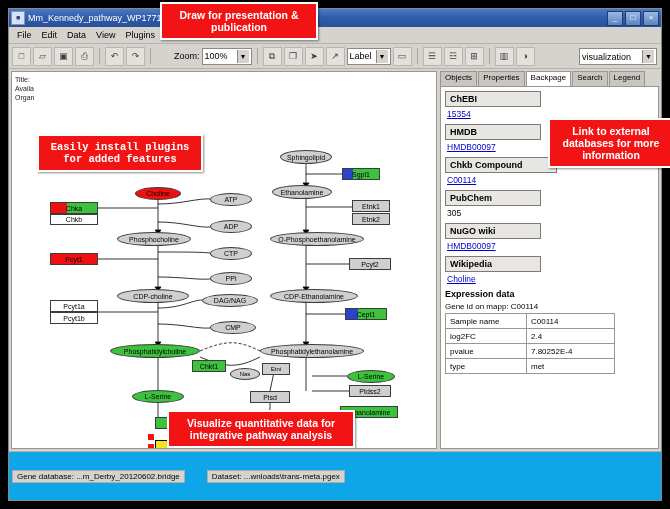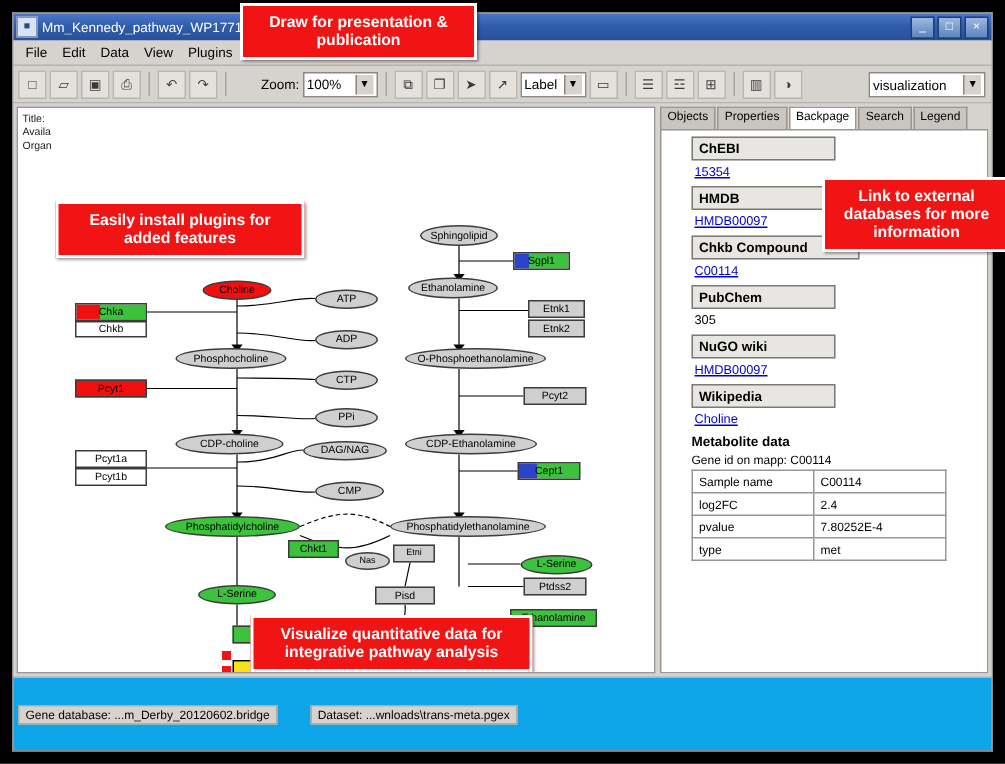--- a/index.html
+++ b/index.html
@@ -201,21 +201,21 @@
   }
   .rtab.active {
     background: #fff;
     font-weight: normal;
   }
   .rpanel {
     flex: 1;
     background: #fff;
     border: 1px solid #9a9691;
     overflow: hidden;
-    padding: 4px 4px 0 20px;
+    padding: 4px 4px 0 4px;
     font-size: 9px;
     position: relative;
   }
   .sect-head {
     border: 1px solid #7d7a75;
     background: #e8e6e2;
     font-weight: bold;
     font-size: 9px;
     padding: 2px 4px;
     margin-bottom: 2px;
@@ -461,21 +461,21 @@
             <rect x="34" y="0" width="6" height="6"></rect>
             <rect x="70" y="0" width="6" height="6"></rect>
           <rect x="0" y="10" width="6" height="6"></rect>
             <rect x="70" y="10" width="6" height="6"></rect>
           <rect x="0" y="21" width="6" height="6"></rect>
             <rect x="34" y="21" width="6" height="6"></rect>
             <rect x="70" y="21" width="6" height="6"></rect>
         </g>
       </svg>
 
-      <div class="callout" style="left:25px;top:62px;width:148px;">Easily install plugins for added features</div>
+      <div class="callout" style="left:25px;top:62px;width:148px;font-family:Liberation Mono, monospace;">Easily install plugins for added features</div>
       <div class="callout" style="left:155px;top:338px;width:170px;">Visualize quantitative data  for integrative pathway analysis</div>
       <div class="callout-share" style="left:14px;top:400px;width:270px;">Share on Wikipathways.org</div>
     </div>
 
     <div class="right-pane">
       <div class="rtabs">
         <div class="rtab">Objects</div>
         <div class="rtab">Properties</div>
         <div class="rtab active">Backpage</div>
         <div class="rtab">Search</div>
@@ -494,21 +494,21 @@
 
         <div class="sect-head">PubChem</div>
         <span class="sect-val plain">305</span>
 
         <div class="sect-head">NuGO wiki</div>
         <a class="sect-val" href="#">HMDB00097</a>
 
         <div class="sect-head">Wikipedia</div>
         <a class="sect-val" href="#">Choline</a>
 
-        <div class="expr-title">Metabolite data</div>
+        <div class="expr-title">Expression data</div>
         <div class="geneid-line">Gene id on mapp: C00114</div>
 
         <table class="expr">
           <tbody>
               <tr>
             <td class="k">Sample name</td>
             <td>C00114</td>
           </tr>
           <tr>
             <td class="k">log2FC</td>

